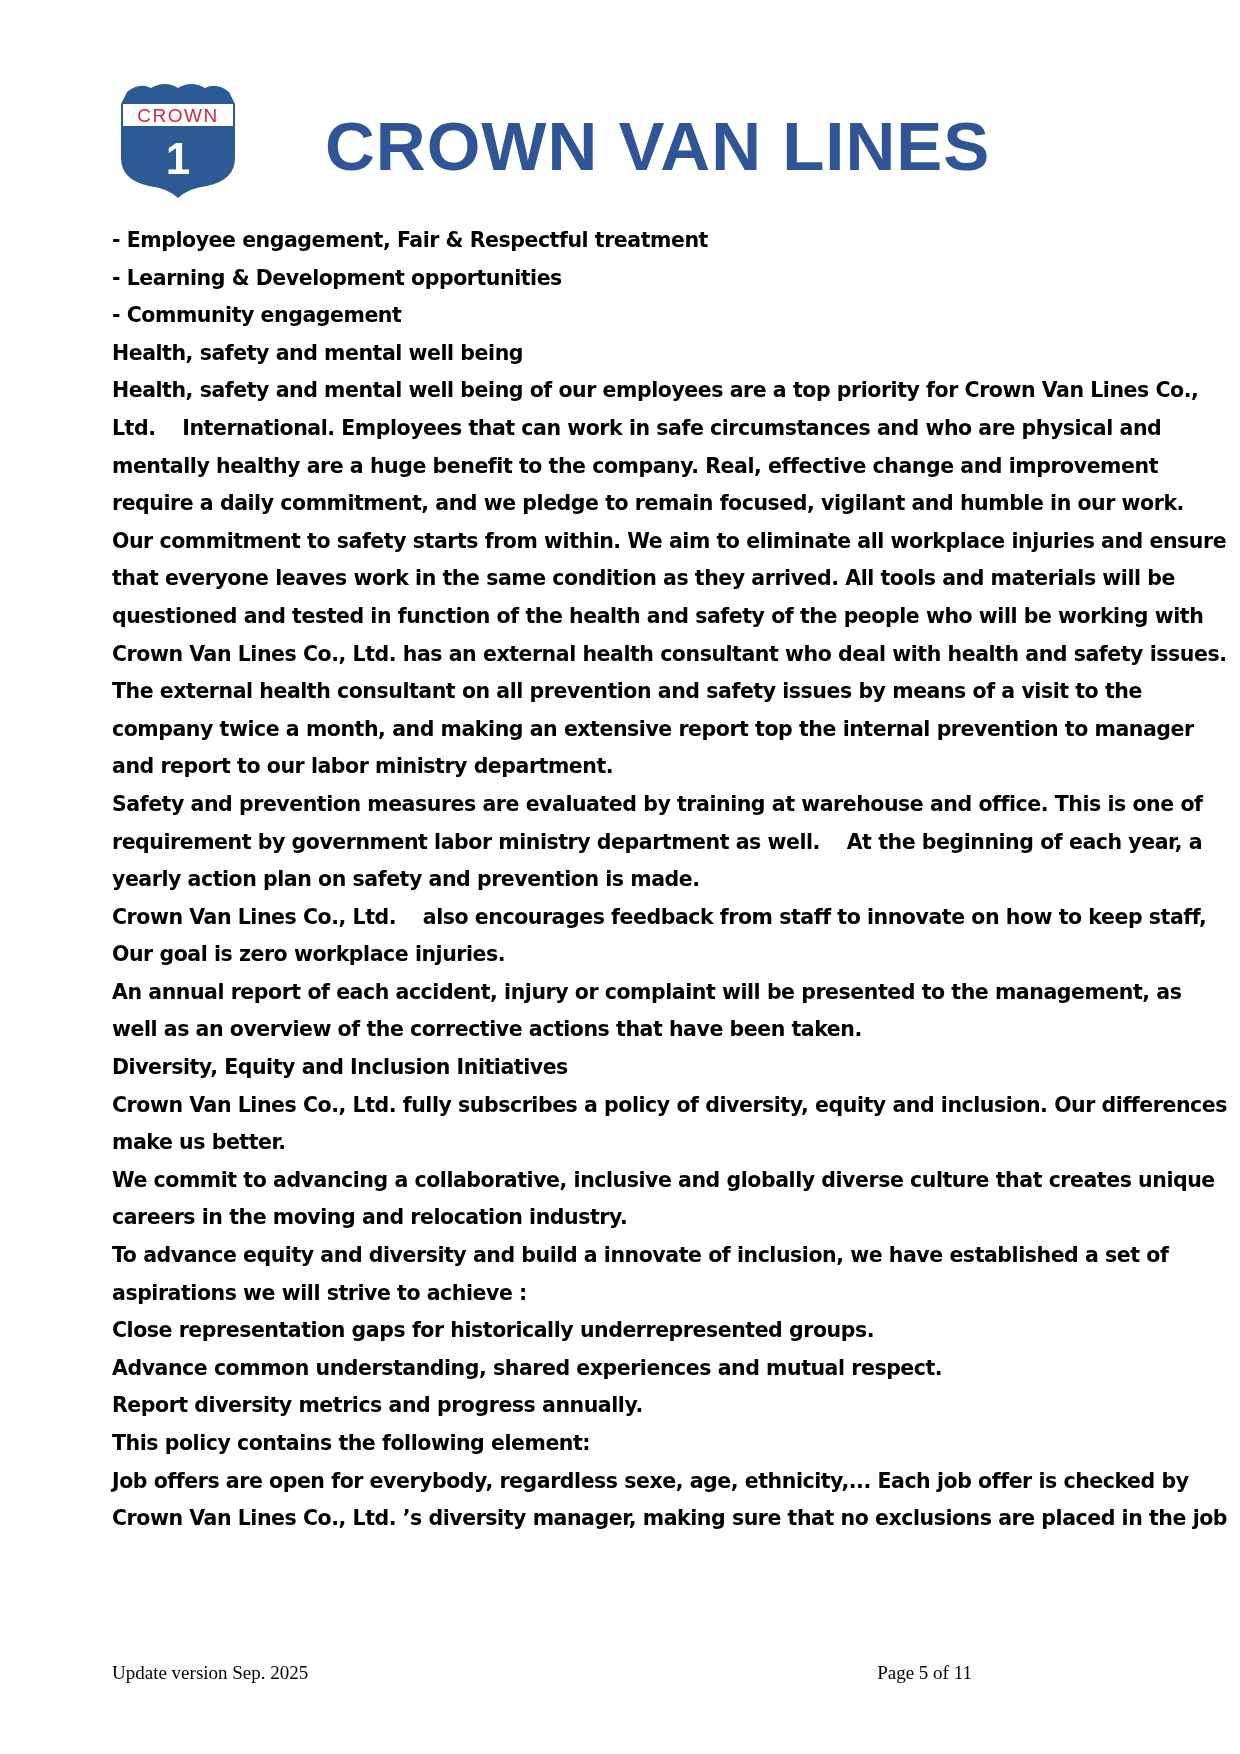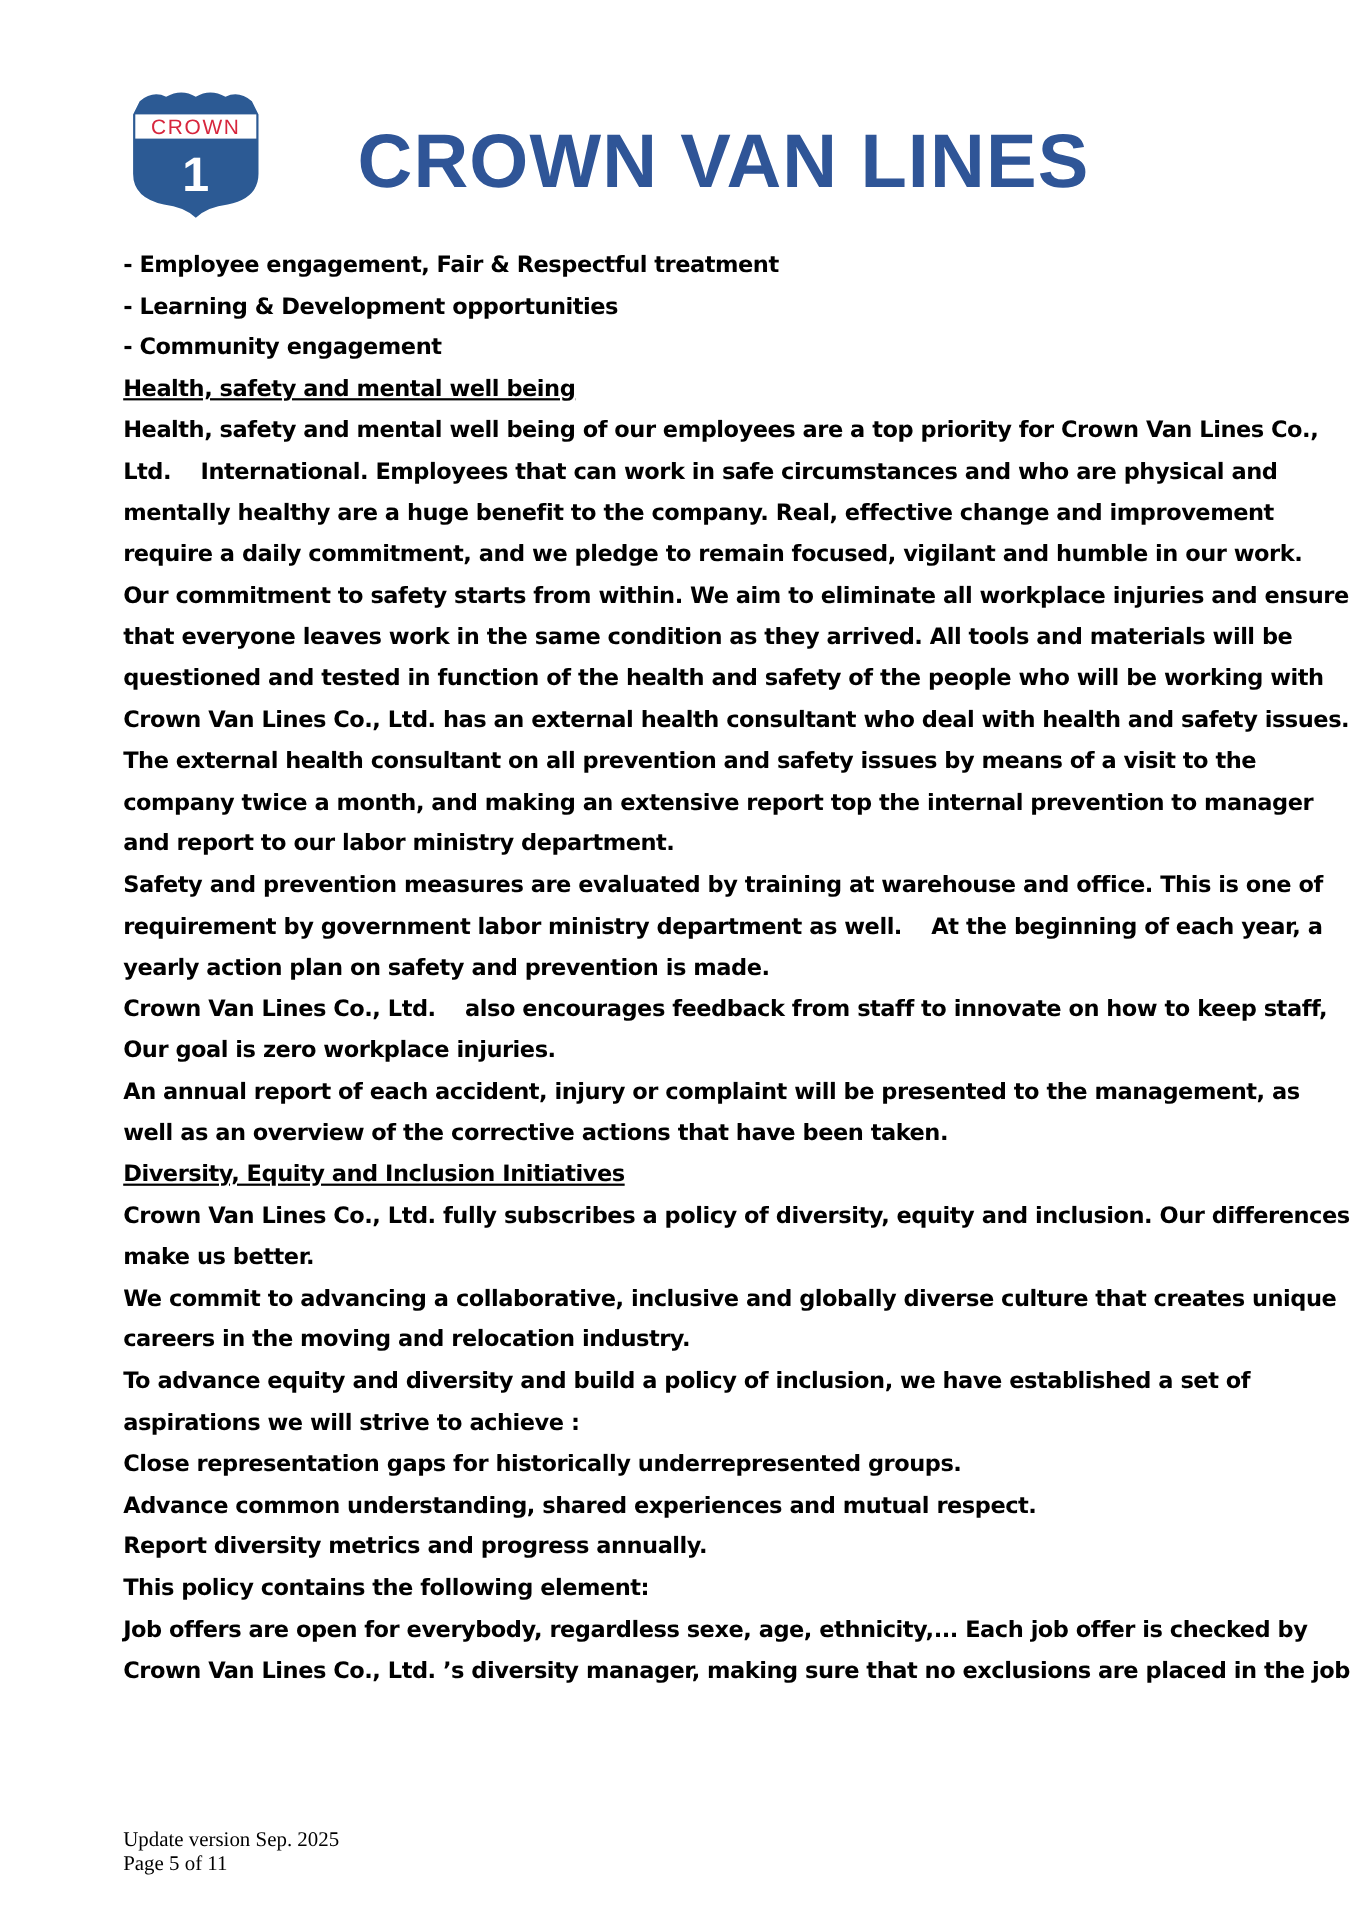--- a/index.html
+++ b/index.html
@@ -11,25 +11,25 @@
       font-family: "Liberation Sans", sans-serif; font-weight: bold;
       font-size: 69px; letter-spacing: 1px; color: #2F5597; line-height: 70px;
       white-space: nowrap;
     }
     .content {
       position: absolute; left: 112px; top: 222px; width: 1020px;
       font-family: "DejaVu Sans", sans-serif; font-size: 20.5px;
       color: #000000; line-height: 37.6px; letter-spacing: -0.45px;
     }
     .line { white-space: nowrap; font-weight: bold; }
-    .line.bold { font-weight: bold; text-decoration: underline; }
+    .line.bold { font-weight: bold; }
     .footer {
       position: absolute; left: 112px; top: 1662px; width: 860px;
       font-family: "Liberation Serif", serif; font-size: 19px; color: #000;
-      display: flex; justify-content: space-between; flex-direction: column;
+      display: flex; justify-content: space-between;
     }
   </style>
 </head>
 <body>
 
 <div class="header">
   <svg class="logo" viewBox="0 0 130 120" xmlns="http://www.w3.org/2000/svg">
     <path id="shield-path" d="M14,12 Q26,2 38,8 Q52,0 65,8 Q78,0 92,8 Q104,2 116,12 L122,24 L122,78 Q122,100 94,106 Q76,108 65,118 Q54,108 36,106 Q8,100 8,78 L8,24 Z" fill="#2C5A94"></path>
     <rect id="shield-band" x="10" y="24" width="110" height="22" fill="#FFFFFF"></rect>
     <text id="shield-band-text" x="65" y="42" text-anchor="middle" font-family="Liberation Sans, sans-serif" font-size="19" letter-spacing="1.5" fill="#D7263D">CROWN</text>
@@ -59,21 +59,21 @@
     <div class="line">yearly action plan on safety and prevention is made.</div>
     <div class="line">Crown Van Lines Co., Ltd.  also encourages feedback from staff to innovate on how to keep staff,</div>
     <div class="line">Our goal is zero workplace injuries.</div>
     <div class="line">An annual report of each accident, injury or complaint will be presented to the management, as</div>
     <div class="line">well as an overview of the corrective actions that have been taken.</div>
     <div class="line bold">Diversity, Equity and Inclusion Initiatives</div>
     <div class="line">Crown Van Lines Co., Ltd. fully subscribes a policy of diversity, equity and inclusion. Our differences</div>
     <div class="line">make us better.</div>
     <div class="line">We commit to advancing a collaborative, inclusive and globally diverse culture that creates unique</div>
     <div class="line">careers in the moving and relocation industry.</div>
-    <div class="line">To advance equity and diversity and build a policy of inclusion, we have established a set of</div>
+    <div class="line">To advance equity and diversity and build a innovate of inclusion, we have established a set of</div>
     <div class="line">aspirations we will strive to achieve :</div>
     <div class="line">Close representation gaps for historically underrepresented groups.</div>
     <div class="line">Advance common understanding, shared experiences and mutual respect.</div>
     <div class="line">Report diversity metrics and progress annually.</div>
     <div class="line">This policy contains the following element:</div>
     <div class="line">Job offers are open for everybody, regardless sexe, age, ethnicity,... Each job offer is checked by</div>
     <div class="line">Crown Van Lines Co., Ltd. ’s diversity manager, making sure that no exclusions are placed in the job</div>
   </div>
 
 <div class="footer">

